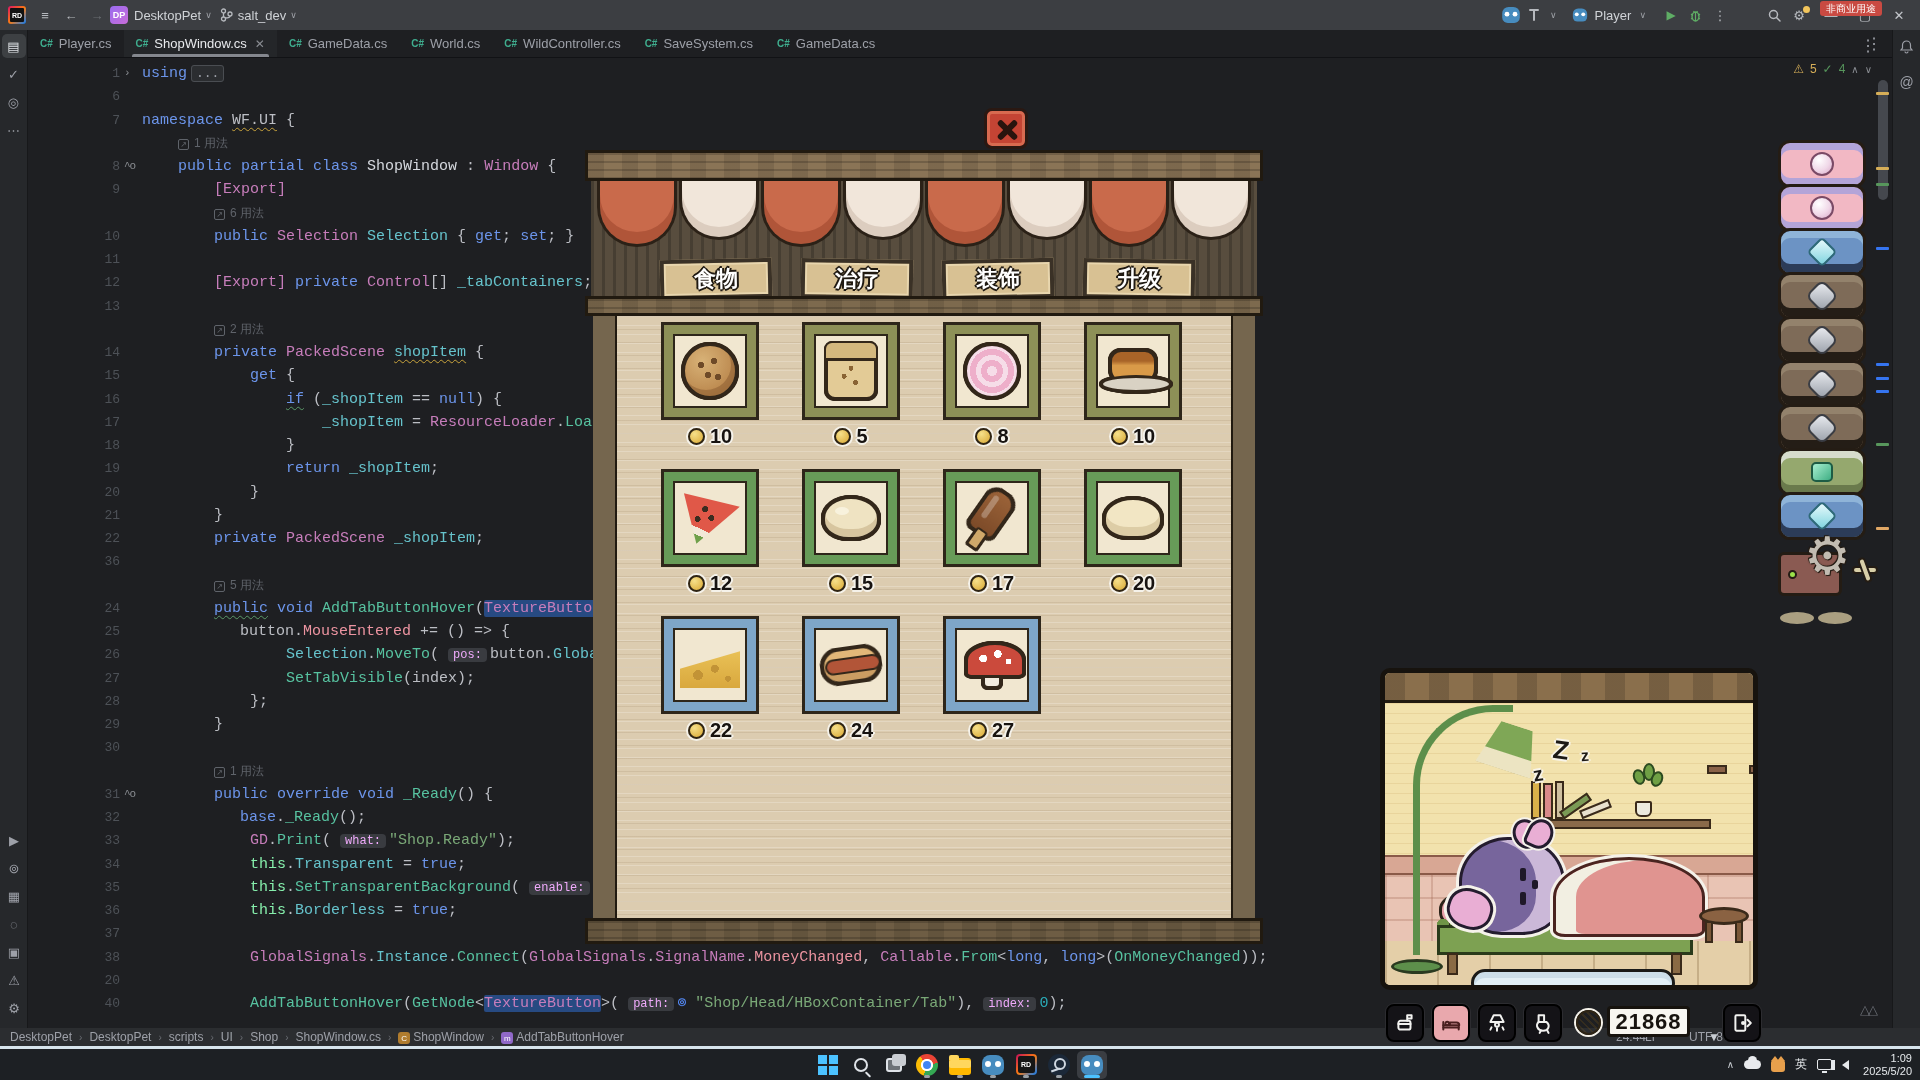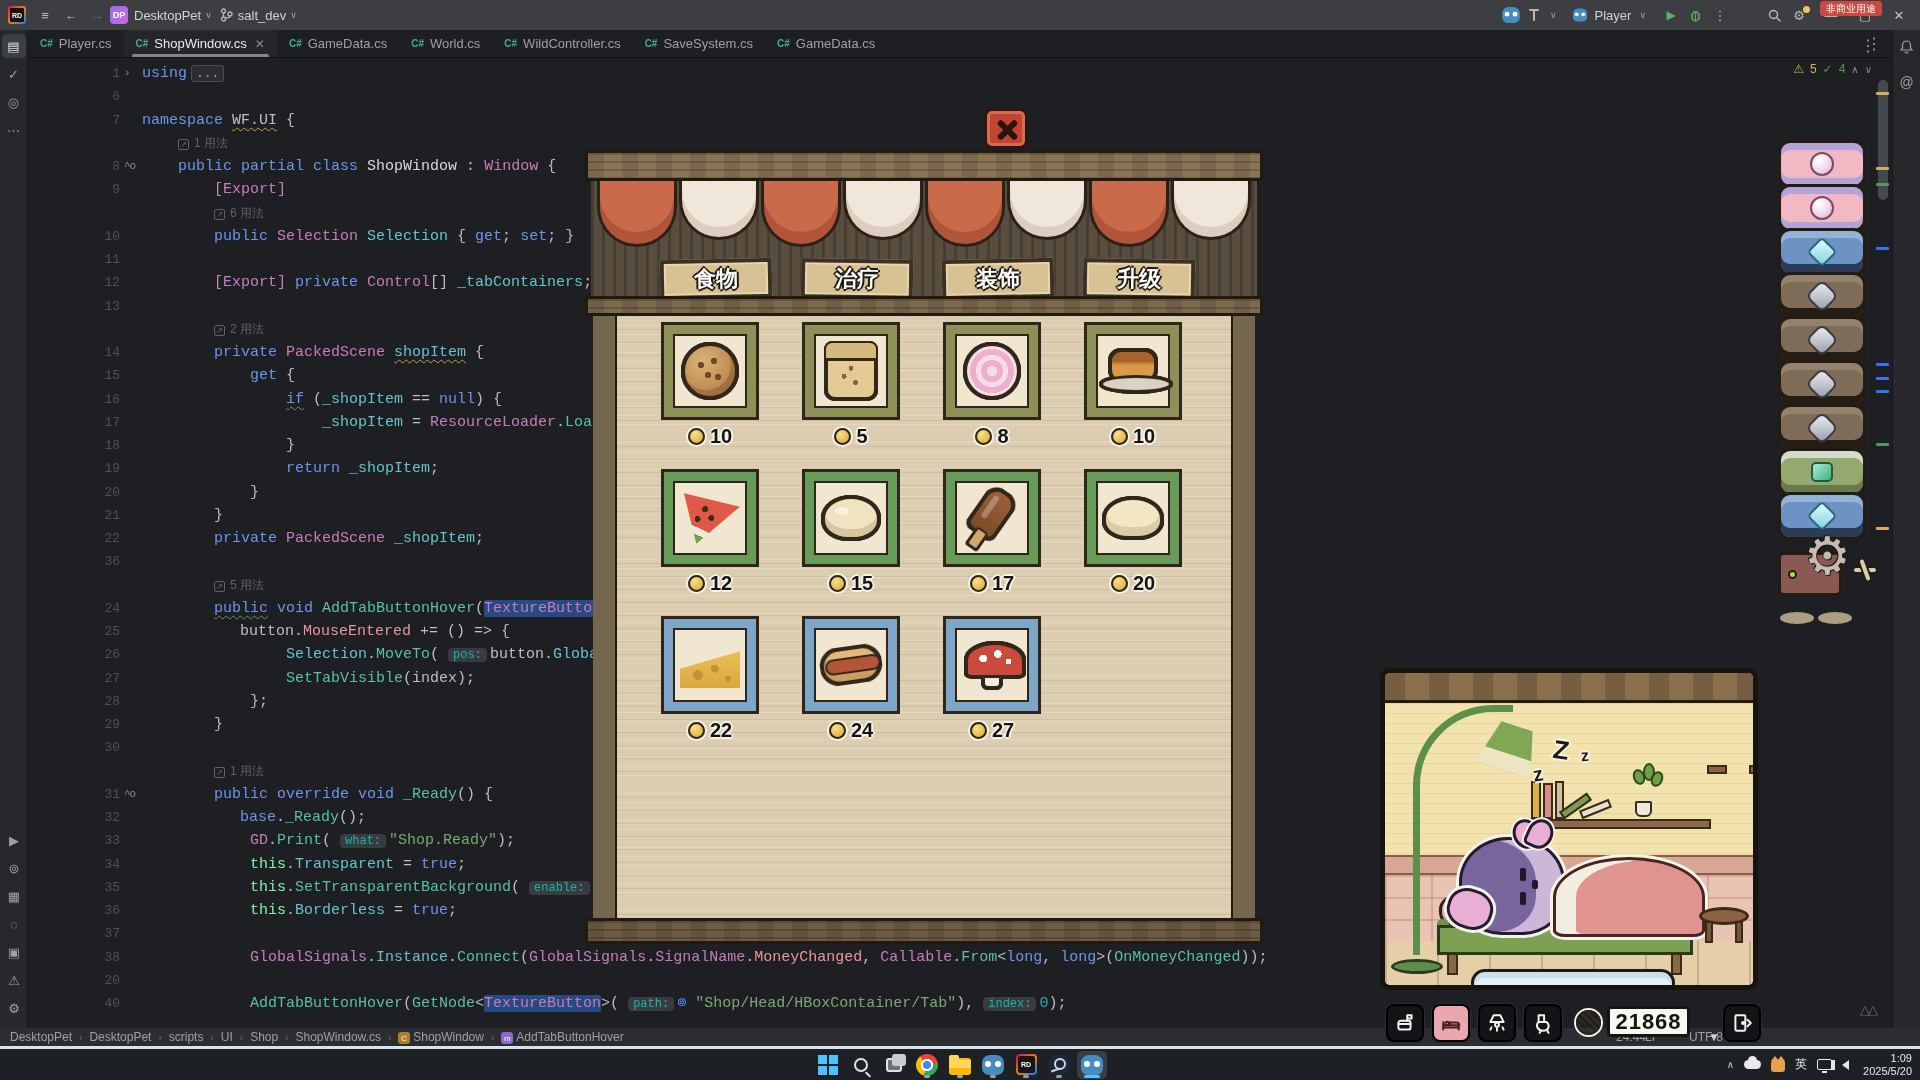--- a/index.html
+++ b/index.html
@@ -44,21 +44,21 @@
   #code { position:absolute; left:0; top:4px; right:0; font-family:"Liberation Mono","DejaVu Sans Mono",monospace; font-size:15px; }
   .row { position:relative; height:23.25px; line-height:23.25px; white-space:pre; }
   .row .ln { position:absolute; left:0; top:0; width:92px; text-align:right; color:#4d5157; font-size:13px; }
   .row .gut { position:absolute; left:96px; top:0; width:40px; color:#8a8d92; font-size:11px; letter-spacing:-1px; }
   .row .txt { position:absolute; top:0; }
   .tk.k { color:#6c95eb; } .tk.t { color:#c77dbb; } .tk.m { color:#57c2a0; }
   .tk.f { color:#66c3cc; } .tk.e { color:#ed94a1; } .tk.s { color:#7aa877; }
   .tk.d { color:#bcbec4; } .tk.g { color:#86efac; } .tk.v { color:#bcbec4; }
   .tk.n { color:#2aacb8; } .tk.cn { color:#d5d8de; } .tk.ric { color:#548af7; }
   .tk.fd { border:1px solid #4a4d52; background:#2b2d30; color:#9da0a8; border-radius:3px; padding:0 4px; margin-left:4px; font-size:13px; }
-  .tk.i { background:#393b40; color:#14b8a6; border-radius:4px; padding:0 5px; font-size:12px; margin-right:3px; }
+  .tk.i { background:#393b40; color:#f0abfc; border-radius:4px; padding:0 5px; font-size:12px; margin-right:3px; }
   .tk.sel { background:#274a82; border-radius:2px; }
   .u-y { text-decoration:underline wavy #c8a33c 1px; text-underline-offset:3px; }
   .u-g { text-decoration:underline wavy #5a9a68 1px; text-underline-offset:3px; }
   .hint-row { color:#5f636a; font-size:12px; font-family:"Liberation Sans",sans-serif; }
   .u-ic { display:inline-block; width:11px; height:11px; border:1px solid #5f636a; border-radius:2px; font-size:8px;
     line-height:10px; text-align:center; margin-right:5px; color:#5f636a; }
 
   #insp { position:absolute; right:48px; top:62px; display:flex; align-items:center; gap:6px; font-size:12px; color:#9da0a8; z-index:5; }
   #insp .w { color:#d6ae58; } #insp .okc { color:#57965c; }
   #ed-kebab { position:absolute; right:44px; top:36px; color:#9da0a8; z-index:5; }

